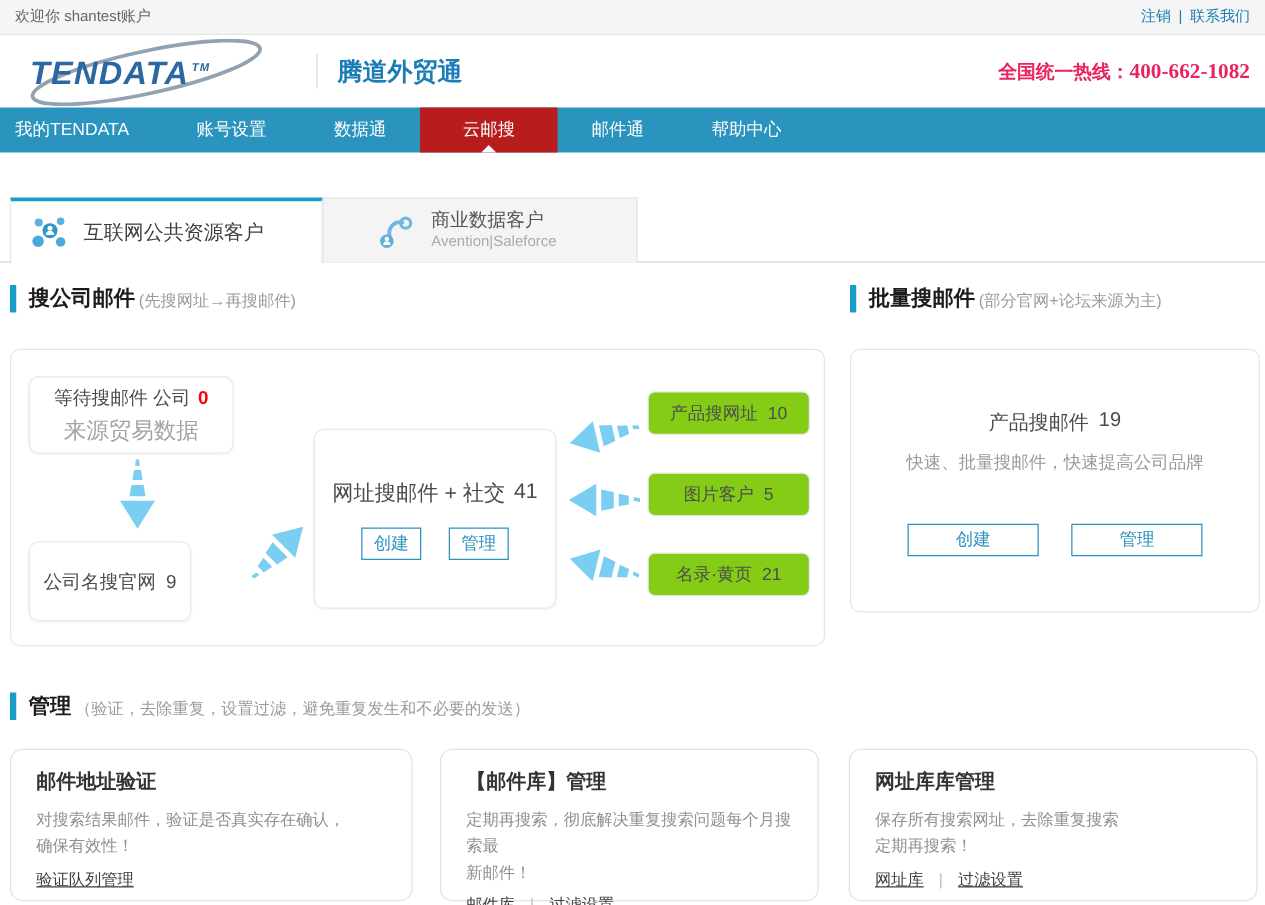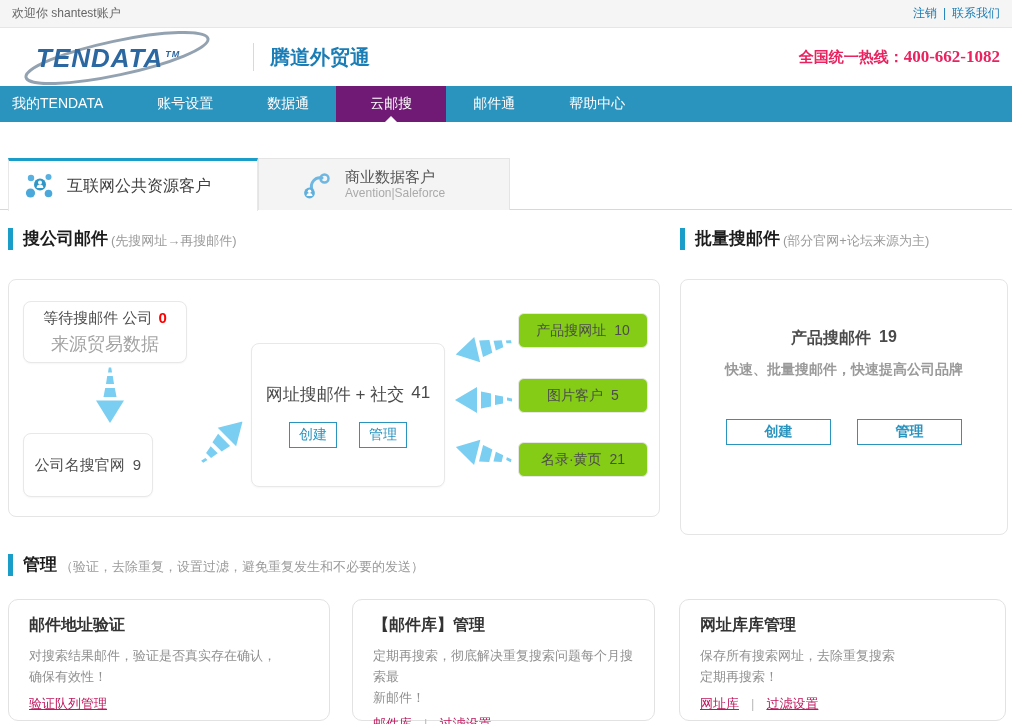--- a/index.html
+++ b/index.html
@@ -12,34 +12,34 @@
             display:flex; align-items:center; justify-content:space-between;
             padding:0 12px; font-size:12px; color:#666; }
   .topbar-right { color:#1a7db6; }
   .topbar-right .lnk { cursor:pointer; }
   .topbar-right .sep { margin:0 6px; }
 
   
   .header { height:58px; display:flex; align-items:center; padding:0 12px; background:#fff; }
   .logo { position:relative; width:225px; height:54px; flex:none; }
   .logo svg { position:absolute; left:0; top:1px; }
-  .logo-text { position:absolute; left:24px; top:13px; font-style:italic; font-weight:bold;
+  .logo-text { position:absolute; left:12px; top:13px; font-style:italic; font-weight:bold;
                font-size:26px; letter-spacing:1px; color:#2b67a0; }
   .logo-tm { font-size:9px; vertical-align:super; margin-left:2px; }
   .hdr-divider { width:1px; height:28px; background:#d9d9d9; margin:0 16px; }
   .product-name { font-size:20px; font-weight:bold; color:#1a7db6; }
   .hotline { margin-left:auto; font-size:15px; font-weight:bold; color:#e8235f; white-space:nowrap; }
   .hotline-number { font-family:"Liberation Serif","DejaVu Serif",serif; font-size:17px; }
 
   
   .nav { height:36px; background:#2a93be; display:flex; align-items:stretch;
          font-size:14px; color:#fff; }
   .nav-item { display:flex; align-items:center; padding:0 27px; cursor:pointer; }
   .nav-item:first-child { padding:0 27px 0 12px; }
-  .nav-item.active { background:#701a75; padding:16px 34px; position:relative; }
+  .nav-item.active { background:#b91c1c; padding:16px 34px; position:relative; }
   .nav-item.active::after { content:""; position:absolute; left:50%; bottom:0; margin-left:-6px;
          width:0; height:0; border-left:6px solid transparent; border-right:6px solid transparent;
          border-bottom:6px solid #fff; }
 
   
   .tabs { margin-top:36px; height:52px; display:flex; position:relative; }
   .tabs::after { content:""; position:absolute; left:0; right:0; bottom:0; height:1px; background:#d8d8d8; }
   .tabs-spacer { width:8px; flex:none; }
   .tab { display:flex; align-items:center; cursor:pointer; position:relative; }
   .tab.active { width:250px; background:#fff; border-top:3px solid #1a9dc9;
@@ -59,21 +59,21 @@
                  border-left:5px solid #1a9dc9; padding-left:10px; height:22px; white-space:nowrap; }
   .sec-title { font-size:17px; font-weight:bold; color:#1b1b1b; line-height:22px; }
   .sec-note { font-size:13px; color:#9b9b9b; margin-left:3px; }
   #heading-search { left:8px; top:228px; }
   #heading-batch  { left:680px; top:228px; }
   #heading-manage { left:8px; top:554px; }
 
   
   .panel { position:absolute; background:#fff; border:1px solid #e5e5e5; border-radius:8px; }
   #panel-flow  { left:8px;  top:279px; width:652px; height:238px; }
-  #panel-batch { left:680px; top:279px; width:328px; height:256px;font-weight:bold; }
+  #panel-batch { left:680px; top:279px; width:328px; height:211px; }
 
   
   .fbox { position:absolute; background:#fff; border:1px solid #e8e8e8; border-radius:8px;
           box-shadow:0 1px 2px rgba(0,0,0,0.04); display:flex; flex-direction:column;
           align-items:center; justify-content:center; color:#4d4d4d; }
   #box-waiting { left:14px; top:21px; width:164px; height:62px; font-size:15px; }
   #box-waiting .cnt { color:#ff0000; font-weight:bold; margin-left:6px; }
   #box-waiting .src { font-size:18px; color:#a3a3a3; margin-top:4px; }
   #box-company { left:14px; top:153px; width:130px; height:64px; font-size:15px; }
   #box-company .row, .srcbox-row { display:flex; align-items:baseline; gap:8px; }
@@ -105,21 +105,21 @@
 
   
   .card { position:absolute; top:599px; height:122px; background:#fff; border:1px solid #e2e2e2;
           border-radius:10px; padding:15px 20px 0 20px; }
   #card-0 { left:8px;   width:322px; }
   #card-1 { left:352px; width:303px; }
   #card-2 { left:679px; width:327px; }
   .card-title { font-size:16px; font-weight:bold; color:#333; }
   .card-body { margin-top:10px; font-size:13px; color:#909090; line-height:1.6; }
   .card-links { margin-top:7px; font-size:13px; }
-  .card-link { color:#be185d; text-decoration:underline; cursor:pointer; }
+  .card-link { color:#404040; text-decoration:underline; cursor:pointer; }
   .link-sep { color:#bbb; margin:0 12px; text-decoration:none; }
 </style>
 </head>
 <body>
 
 <div class="topbar">
   <span>欢迎你 shantest账户</span>
   <span class="topbar-right">
     <span class="lnk">注销</span><span class="sep">|</span><span class="lnk">联系我们</span>
   </span>

